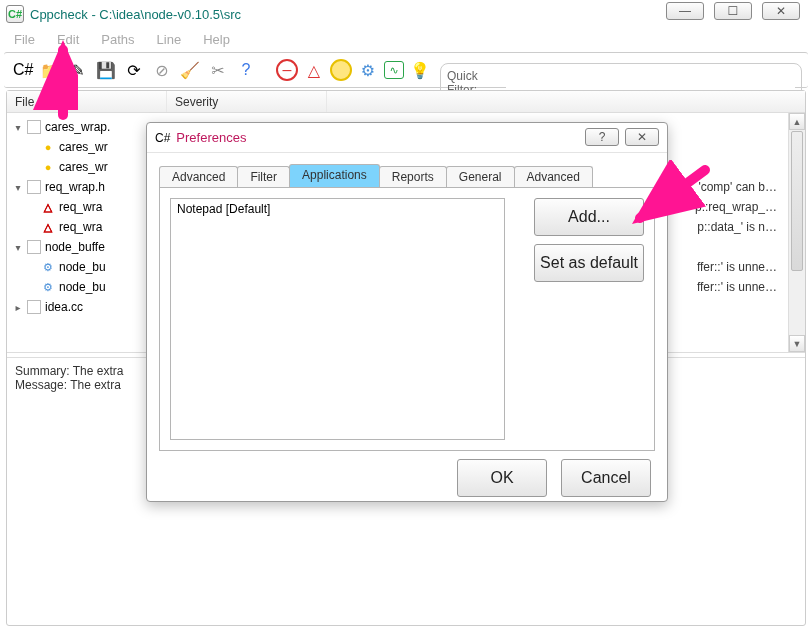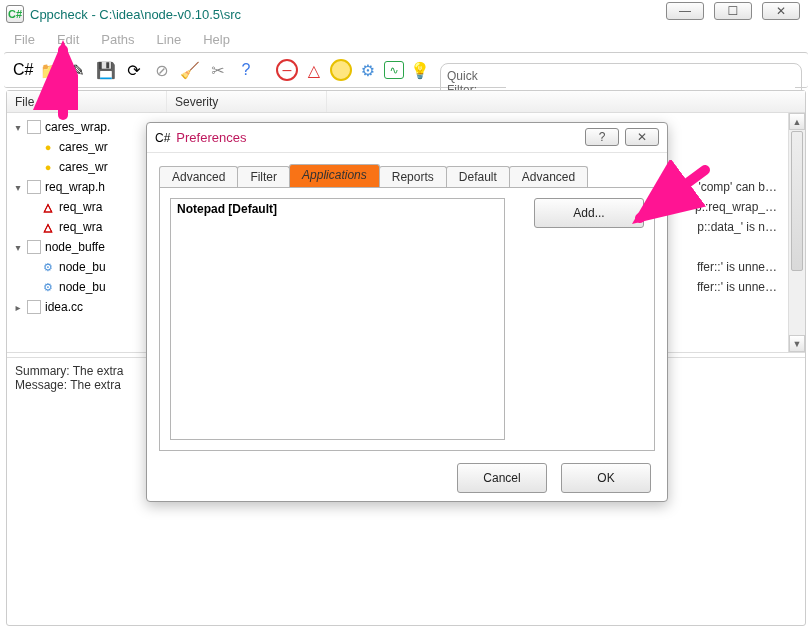--- a/index.html
+++ b/index.html
@@ -112,35 +112,35 @@
   .dialog .dtitle .t{font-size:13px;color:#be185d;}
   .dialog .dctrls{position:absolute;right:8px;top:5px;display:flex;gap:6px;}
   .dialog .dctrls .win-btn{width:34px;height:18px;}
   .dialog-body{position:absolute;left:12px;right:12px;top:40px;bottom:50px;}
   .tabs{display:flex;align-items:flex-end;height:24px;}
   .tab{
     padding:3px 12px;border:1px solid #b5b5b5;border-bottom:none;
     background:#f7f7f7;font-size:12px;color:#333;margin-right:-1px;
     border-top-left-radius:3px;border-top-right-radius:3px;
   }
-  .tab.active{background:#f97316;position:relative;z-index:2;padding-bottom:5px;font-style:italic;}
+  .tab.active{background:#7dd3fc;position:relative;z-index:2;padding-bottom:5px;}
   .tabpanel{
     border:1px solid #b5b5b5;height:calc(100% - 24px);
     padding:10px;background:#fff;position:relative;
   }
   .app-list{
     position:absolute;left:10px;top:10px;width:335px;bottom:10px;
     border:1px solid #b5b5b5;background:#fff;
   }
-  .app-list .item{padding:3px 6px;font-size:12px;font-weight:bold;}
+  .app-list .item{padding:3px 6px;font-size:12px;}
   .side-btns{position:absolute;right:10px;top:10px;width:110px;display:flex;flex-direction:column;gap:8px;}
   .btn{
-    height:30px;border:1px solid #9a9a9a;border-radius:3px;
+    height:38px;border:1px solid #9a9a9a;border-radius:3px;
     background:linear-gradient(#fdfdfd,#e5e5e5);
-    font-size:12px;display:flex;align-items:center;justify-content:center;
+    font-size:16px;display:flex;align-items:center;justify-content:center;
     color:#222;
   }
   .dialog-footer{
     position:absolute;left:0;right:0;bottom:0;height:46px;
     display:flex;align-items:center;justify-content:flex-end;gap:14px;
     padding:0 16px;
   }
   .dialog-footer .btn{width:90px;}
   
   .arrow{position:absolute;z-index:50;pointer-events:none;}
@@ -281,35 +281,36 @@
   <div class="dctrls">
     <div class="win-btn">?</div>
     <div class="win-btn">✕</div>
   </div>
   <div class="dialog-body">
     <div class="tabs" id="dtabs">
         <div class="tab">Advanced</div>
         <div class="tab">Filter</div>
         <div class="tab active">Applications</div>
         <div class="tab">Reports</div>
-        <div class="tab">Default</div>
+        <div class="tab">General</div>
         <div class="tab">Advanced</div>
       </div>
     <div class="tabpanel">
       <div class="app-list" id="app-list">
           <div class="item">Notepad [Default]</div>
         </div>
       <div class="side-btns">
         <div class="btn">Add...</div>
+        <div class="btn">Set as default</div>
       </div>
     </div>
   </div>
   <div class="dialog-footer">
+    <div class="btn">OK</div>
     <div class="btn">Cancel</div>
-    <div class="btn">OK</div>
   </div>
 </div>
 
 <svg class="arrow" style="left:18px;top:40px" width="60" height="80">
   <defs>
       <marker id="ah1" markerWidth="8" markerHeight="8" refX="6" refY="3" orient="auto">
         <path d="M0,0 L7,3 L0,6 Z" fill="#ff1493"></path>
       </marker>
     </defs>
   <path d="M45,75 L45,10" stroke="#ff1493" stroke-width="10" marker-end="url(#ah1)" stroke-linecap="round"></path>

